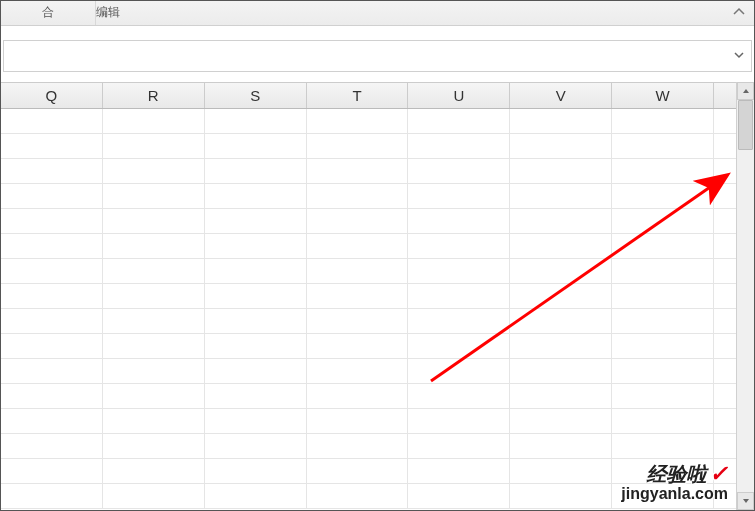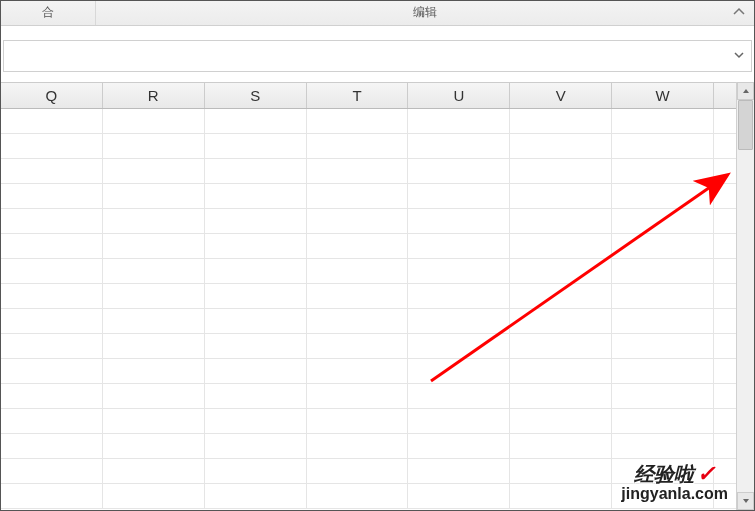--- a/index.html
+++ b/index.html
@@ -24,21 +24,20 @@
     }
     .ribbon-label-1 {
       width: 95px;
       text-align: center;
       border-right: 1px solid #d8d8d8;
       height: 100%;
       line-height: 23px;
     }
     .ribbon-label-2 {
       flex: 1;
-      text-align: center;
       height: 100%;
       line-height: 23px;
     }
     .ribbon-collapse {
       position: absolute;
       right: 8px;
       top: 4px;
       color: #666;
       font-size: 13px;
     }
@@ -144,21 +143,21 @@
     .arrow-annotation {
       position: absolute;
       pointer-events: none;
       z-index: 100;
     }
     .watermark {
       position: absolute;
       bottom: 8px;
       right: 26px;
       z-index: 200;
-      text-align: center;
+      text-align: right;
       line-height: 1;
     }
     .watermark-main {
       font-size: 20px;
       font-weight: bold;
       color: #222;
       font-style: italic;
       font-family: "Microsoft YaHei", sans-serif;
       text-shadow: 1px 1px 0 #fff, -1px -1px 0 #fff, 1px -1px 0 #fff, -1px 1px 0 #fff;
     }

